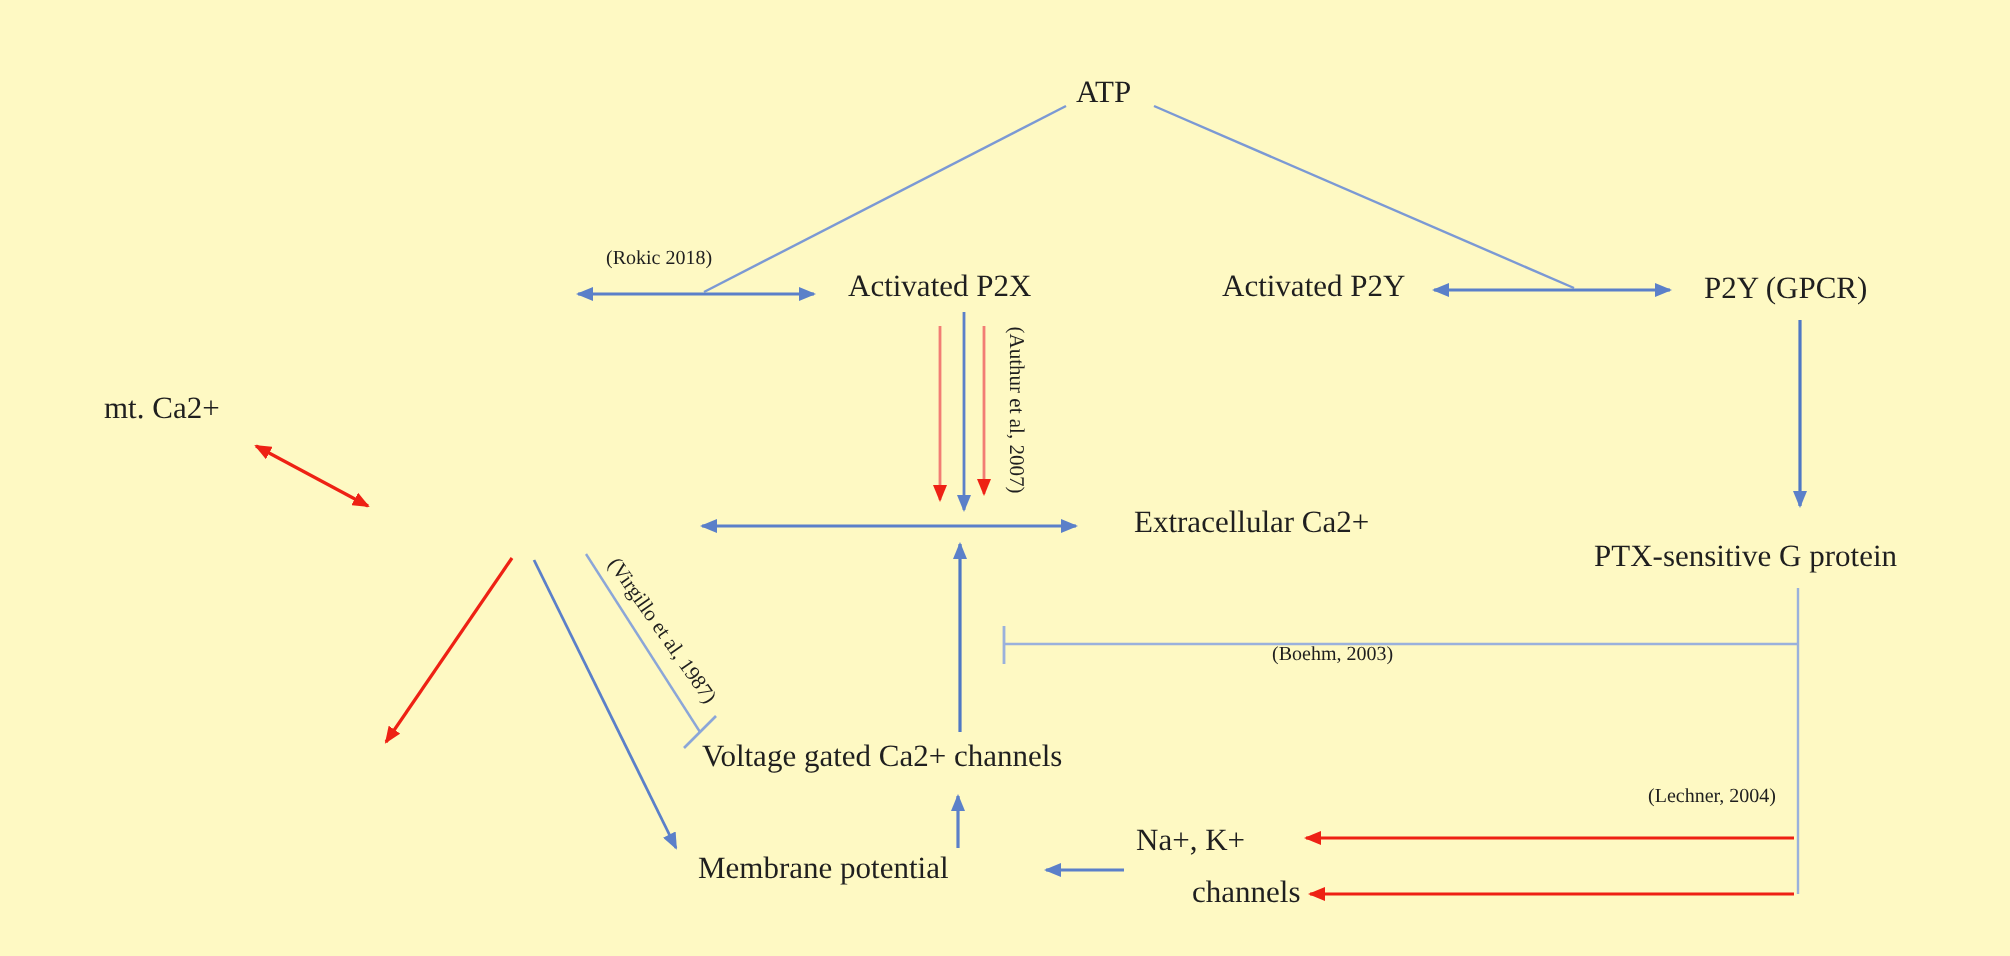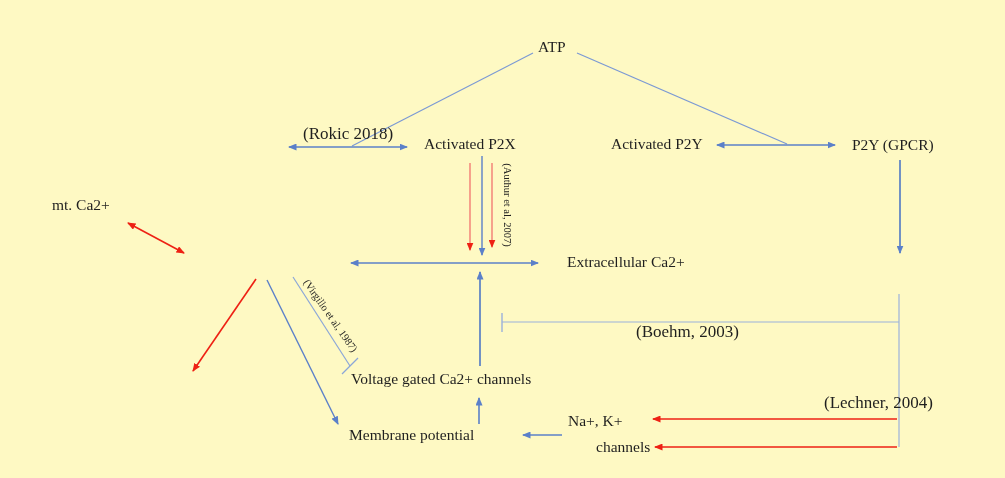--- a/index.html
+++ b/index.html
@@ -11,21 +11,21 @@
     overflow:hidden;
   }
   svg.connectors{position:absolute;left:0;top:0;width:1005px;height:478px;}
   .lbl{
     position:absolute;
     color:#1f1f1f;
     font-size:15.5px;
     line-height:1.15;
     white-space:nowrap;
   }
-  .ref{font-size:17px;}
+  .ref{font-size:10px;}
   .rot{
     font-size:10.5px;
     transform-origin:center center;
   }
   .red-text{color:#fb0303;}
 </style>
 </head>
 <body>
 
 <div class="canvas">
@@ -95,20 +95,21 @@
 
   <div class="lbl" style="left:852px;top:136px;">P2Y (GPCR)</div>
 
   <div class="lbl rot" style="left:507px;top:205px;transform:translate(-50%,-50%) rotate(90deg);">(Authur et al, 2007)</div>
 
   <div class="lbl" style="left:52px;top:196px;">mt. Ca2+</div>
 
 
   <div class="lbl" style="left:567px;top:253px;">Extracellular Ca2+</div>
 
+  <div class="lbl" style="left:797px;top:270px;">PTX-sensitive G protein</div>
 
   <div class="lbl ref" style="left:636px;top:322px;">(Boehm, 2003)</div>
 
   <div class="lbl rot" style="left:330px;top:316px;transform:translate(-50%,-50%) rotate(55deg);">(Virgillo et al, 1987)</div>
 
 
   <div class="lbl" style="left:351px;top:370px;">Voltage gated Ca2+ channels</div>
 
   <div class="lbl" style="left:349px;top:426px;">Membrane potential</div>
 

